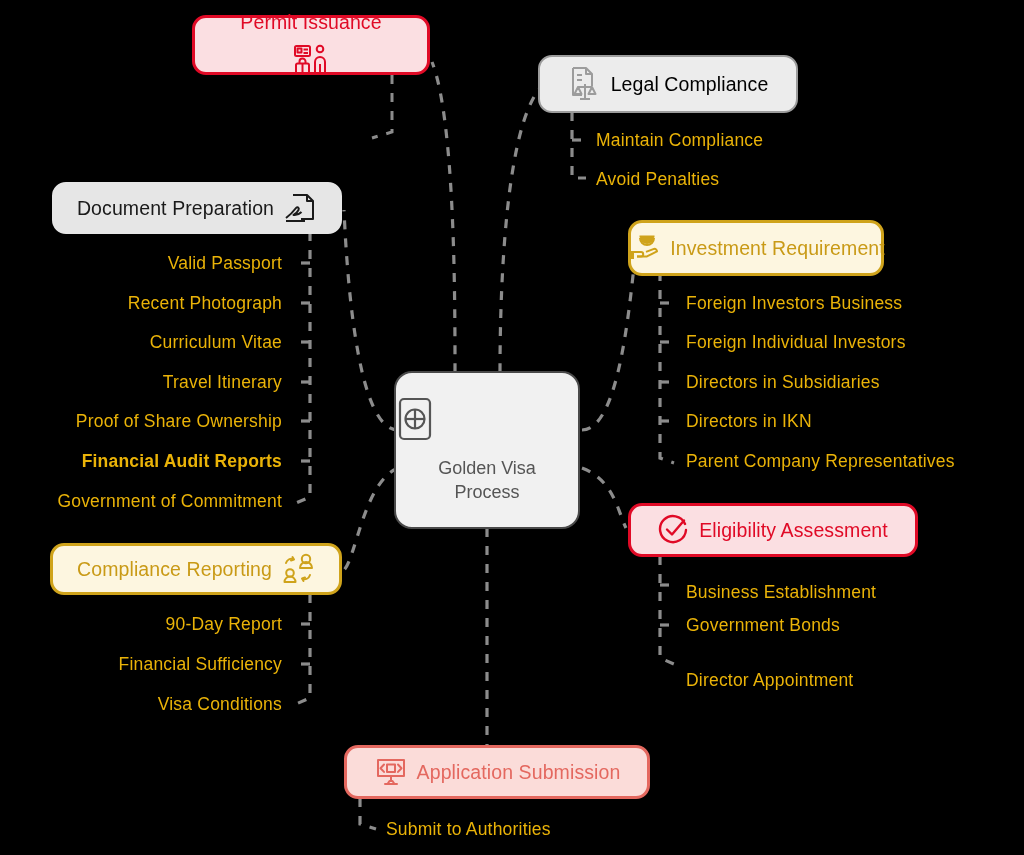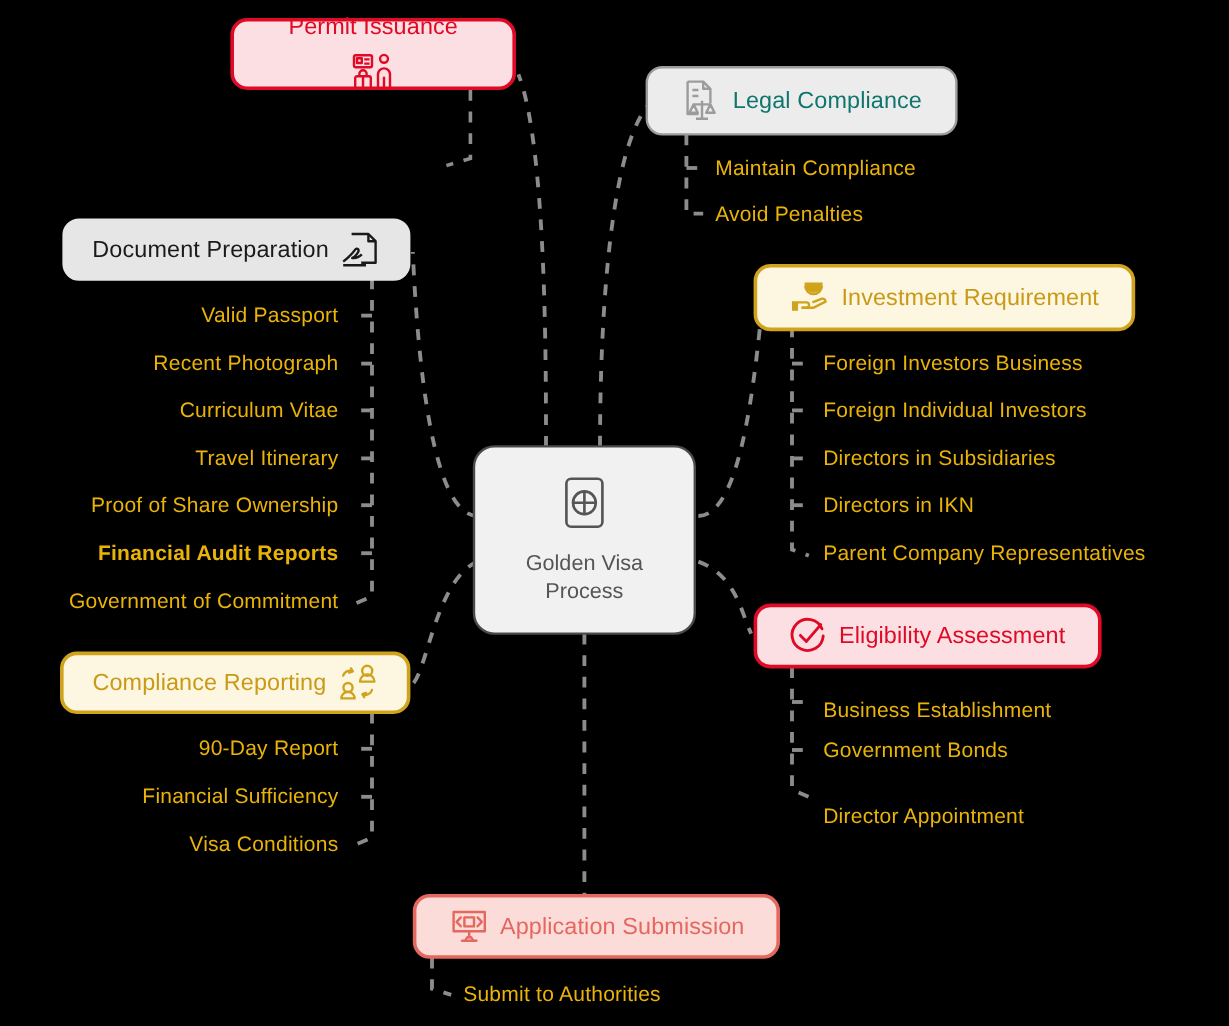--- a/index.html
+++ b/index.html
@@ -19,36 +19,36 @@
     gap: 9px;
     border-radius: 14px;
     white-space: nowrap;
     padding: 0 16px;
   }
   .node .label { font-size: 19.5px; letter-spacing: .1px; }
   .node .ico { display: flex; align-items: center; justify-content: center; flex: 0 0 auto; }
 
   
   .v-grey   { background:#ececec; border:2.5px solid #9c9c9c; }
-  .v-grey   .label { color:#0f766e; }
+  .v-grey   .label { color:#000000; }
   .v-greyd  { background:#e6e6e6; border:2.5px solid #e6e6e6; }
   .v-greyd  .label { color:#1a1a1a; }
   .v-red    { background:#fbdfe2; border:3px solid #e00a26; }
   .v-red    .label { color:#e00a26; }
   .v-coral  { background:#fbdcd9; border:3px solid #e4685f; }
   .v-coral  .label { color:#e4685f; }
   .v-gold   { background:#fdf6e0; border:3px solid #cfa31b; }
   .v-gold   .label { color:#c99a16; }
 
   
   #center-node {
     position:absolute;
     background:#f1f1f1; border:2.5px solid #4a4a4a;
     border-radius:18px;
-    display:flex; flex-direction:column; align-items:center; justify-content:center;
+    display:flex; flex-direction:column; justify-content:center;
     gap:11px;
   }
   #center-node .ctitle {
     font-size:18px; color:#555; text-align:center; line-height:1.28;
   }
 
   
   .leaf {
     position:absolute;
     font-size:17.5px;
@@ -183,21 +183,21 @@
     </span>
   </div>
   <div class="leaf r" style="left:282px; top:263px;">Valid Passport</div>
   <div class="leaf r" style="left:282px; top:303px;">Recent Photograph</div>
   <div class="leaf r" style="left:282px; top:342px;">Curriculum Vitae</div>
   <div class="leaf r" style="left:282px; top:382px;">Travel Itinerary</div>
   <div class="leaf r" style="left:282px; top:421px;">Proof of Share Ownership</div>
   <div class="leaf r" style="left:282px; top:461px;font-weight:bold;">Financial Audit Reports</div>
   <div class="leaf r" style="left:282px; top:501px;">Government of Commitment</div>
 
-  <div class="node v-gold" style="left:628px; top:220px; width:318px; height:56px;">
+  <div class="node v-gold" style="left:628px; top:220px; width:256px; height:56px;">
     <span class="ico">
       <svg width="34" height="34" viewBox="0 0 34 34">
         <g fill="none" stroke="#cfa31b" stroke-width="2" stroke-linejoin="round">
           <path d="M13 6 h14 a7 7 0 0 1 -14 0 z" fill="#cfa31b" stroke="none"></path>
           <path d="M12.5 5.5 h15"></path>
           <path d="M13 7 a7 7 0 0 0 14 0"></path>
           <path d="M2 20 h5 v8 h-5 z" fill="#cfa31b" stroke="none"></path>
           <path d="M7 21 h7 a2.2 2.2 0 0 1 0 4.4 h-4"></path>
           <path d="M10 25.4 h10 l10 -5 a2.5 2.5 0 0 0 -3 -2.5 l-8 3"></path>
         </g>

